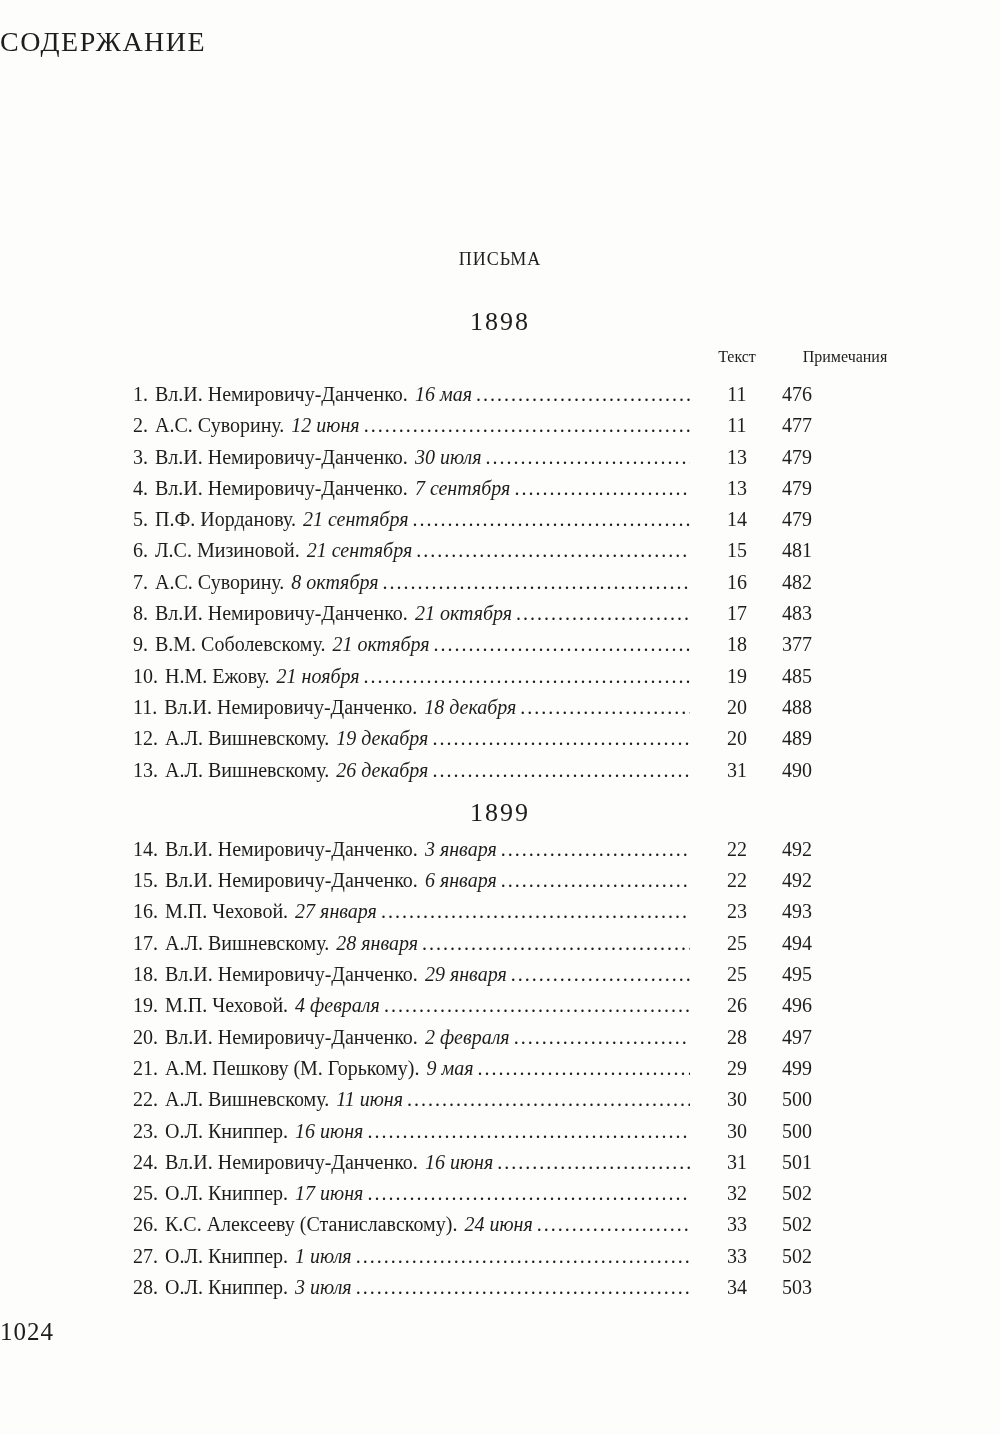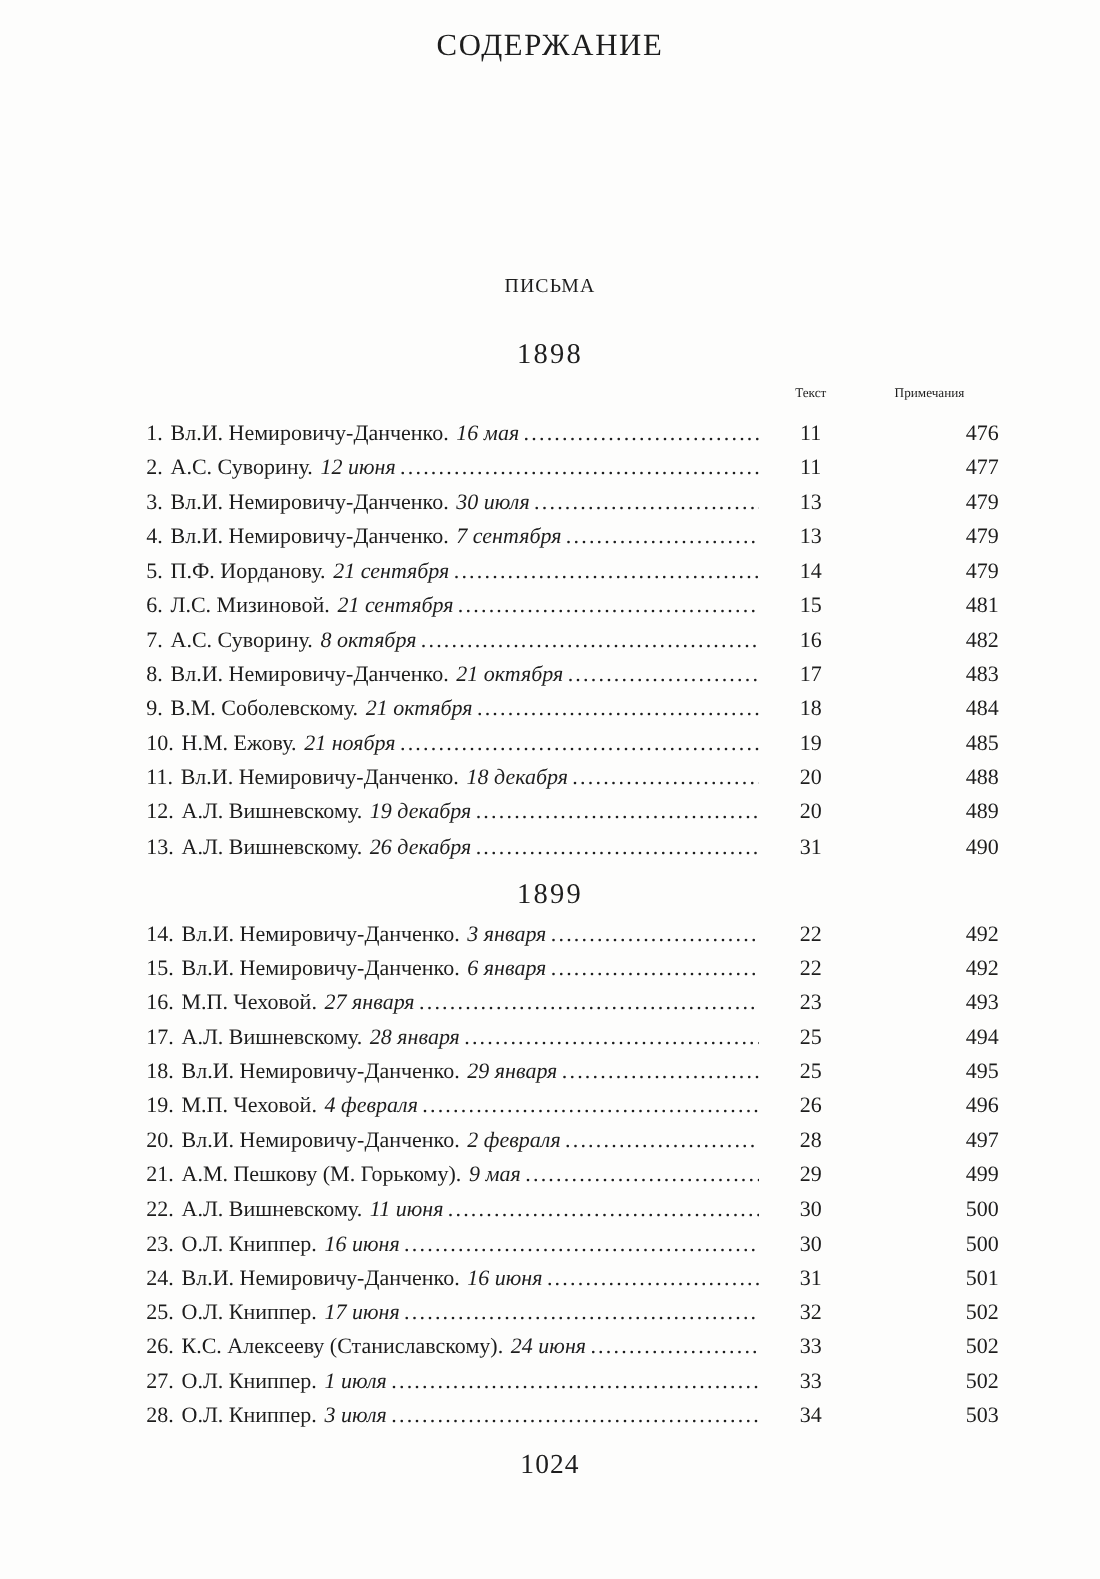--- a/index.html
+++ b/index.html
@@ -15,21 +15,21 @@
   .page{
     position:relative;
     width:1000px;
     height:1435px;
     margin:0 auto;
     background:var(--paper);
     overflow:hidden;
   }
   .doc-title{
     margin:26px 0 0 0;
-    text-align:center;
+    text-align:left;
     font-size:28px;
     font-weight:400;
     letter-spacing:1.5px;
     line-height:32px;
   }
   .part-heading{
     margin:188px 0 0 0;
     text-align:center;
     font-size:18px;
     font-weight:400;
@@ -48,21 +48,21 @@
     margin:0 0 0 0;
   }
   .section-1899 .year-heading{
     margin-top:13px;
   }
   .col-headers{
     display:flex;
     align-items:baseline;
     padding:0 92px 0 133px;
     margin-top:9px;
-    font-size:12px;
+    font-size:16px;
     line-height:24px;
   }
   .col-headers .spacer{flex:1;}
   .col-text-h{width:90px;text-align:center;}
   .col-notes-h{width:126px;text-align:center;}
   .entries{
     margin-top:10px;
   }
   .section-1899 .entries{
     margin-top:7px;
@@ -92,23 +92,23 @@
     min-width:0;
     margin-left:4px;
     margin-right:2px;
   }
   .leader::after{
     content:"..........................................................................................................................";
     letter-spacing:2px;
     font-size:20px;
   }
   .col-text-v{width:90px;text-align:center;flex:none;}
-  .col-notes-v{width:126px;text-align:right;flex:none;}
+  .col-notes-v{width:126px;text-align:left;flex:none;}
   .folio{
-    text-align:center;
+    text-align:left;
     font-size:25px;
     line-height:28px;
     margin-top:15px;
     letter-spacing:1px;
   }
 </style>
 </head>
 <body>
 
 <div class="page">
@@ -213,21 +213,21 @@
   </div>
 
   <div class="toc-row">
     <span class="entry-main">
       <span class="entry-number">9.</span>
       <span class="entry-addressee">В.М. Соболевскому.</span>
       <span class="entry-date">21 октября</span>
       <span class="leader"></span>
     </span>
     <span class="col-text-v">18</span>
-    <span class="col-notes-v">484</span>
+    <span class="col-notes-v">377</span>
   </div>
 
   <div class="toc-row">
     <span class="entry-main">
       <span class="entry-number">10.</span>
       <span class="entry-addressee">Н.М. Ежову.</span>
       <span class="entry-date">21 ноября</span>
       <span class="leader"></span>
     </span>
     <span class="col-text-v">19</span>

